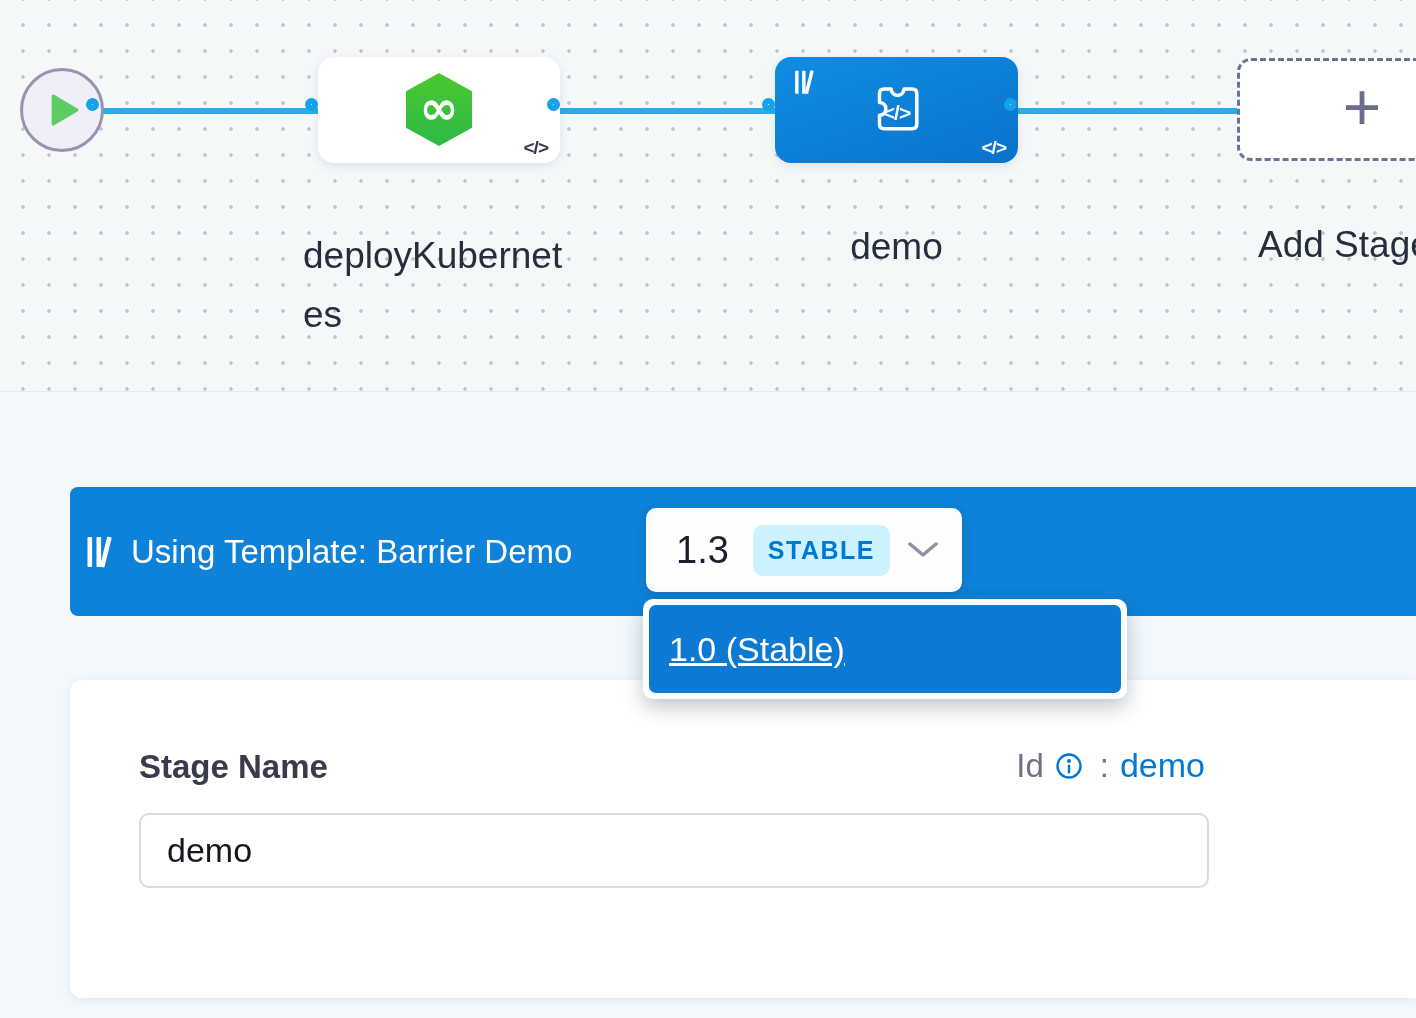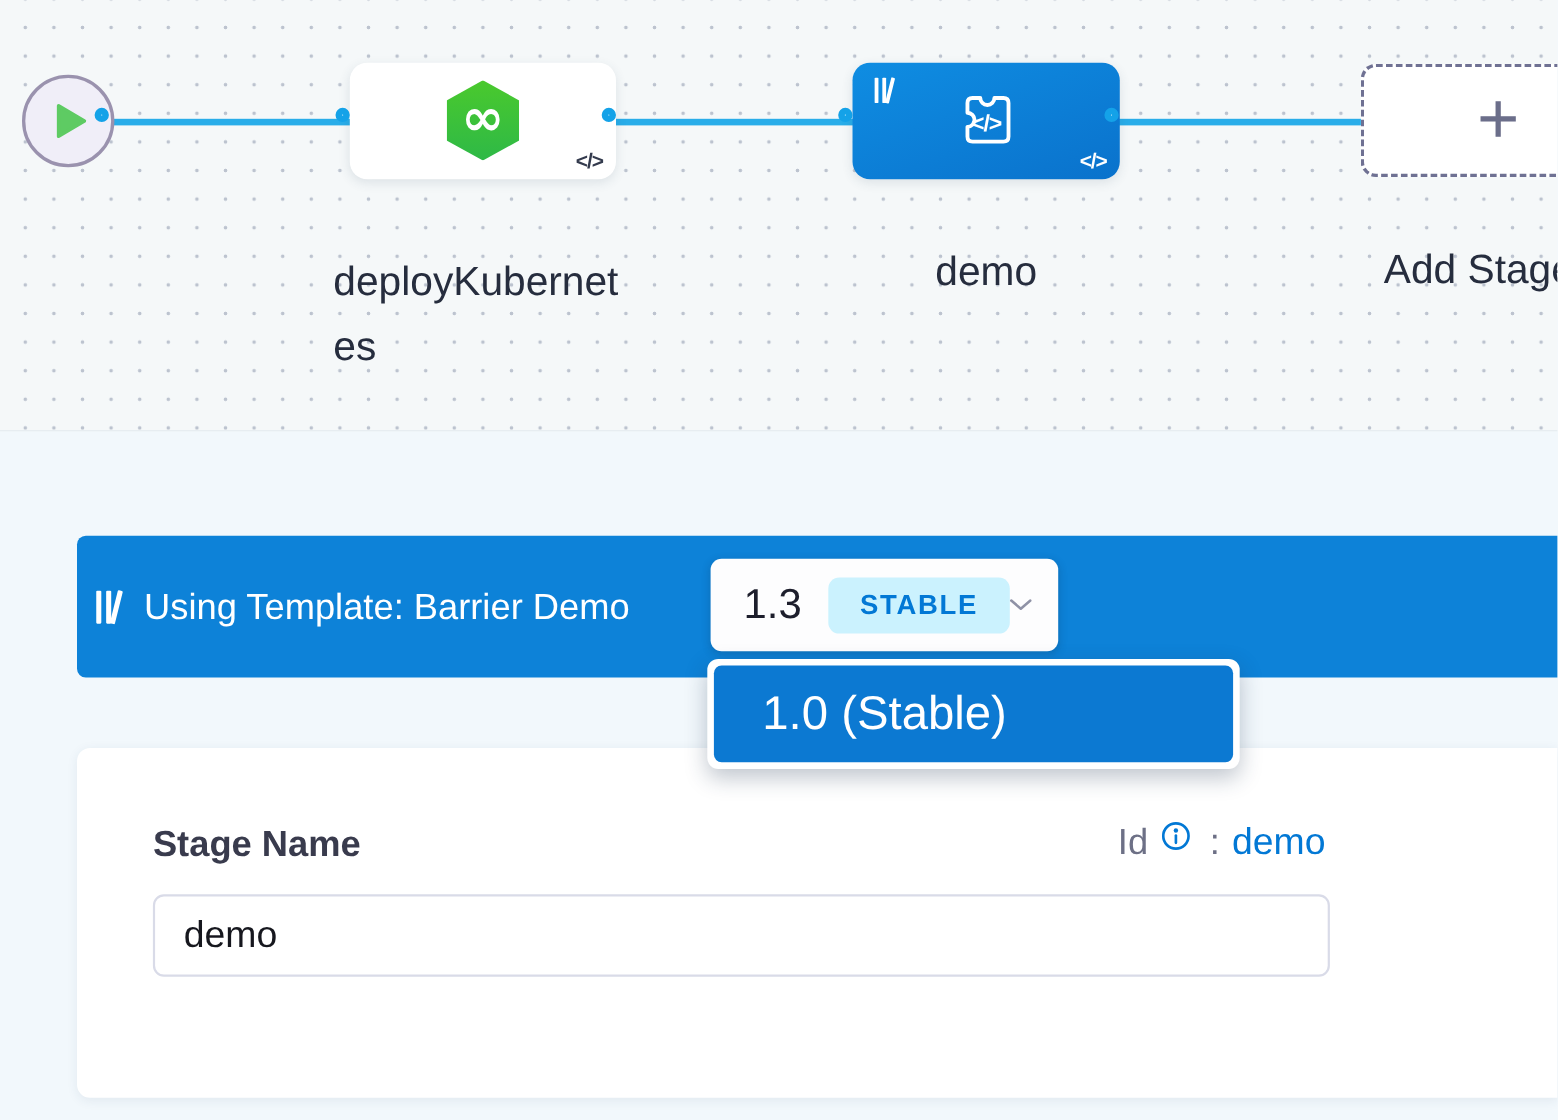--- a/index.html
+++ b/index.html
@@ -82,49 +82,49 @@
   .version-btn {
     position:absolute; left:646px; top:508px; width:316px; height:84px;
     background:#fdfdfe; border-radius:10px;
     box-shadow:0 2px 8px rgba(15,40,70,0.22);
     display:flex; align-items:center; padding:0 24px 0 30px; z-index:7; cursor:pointer;
   }
   .version-num { font-size:38px; color:#1d1e2c; font-weight:500; }
   .stable-badge {
     margin-left:24px; background:#cbf2fe; color:#0278d5;
     font-size:25px; font-weight:700; letter-spacing:1.5px;
-    padding:11px 29px; border-radius:10px;
+    padding:11px 15px; border-radius:10px;
   }
   .chev { margin-left:auto; }
 
   
   .dropdown {
     position:absolute; left:643px; top:599px; width:484px; height:100px;
     background:#fff; border-radius:10px; padding:6px;
     box-shadow:0 8px 20px rgba(30,50,80,0.28); z-index:20;
   }
   .dropdown-item {
     width:100%; height:100%; background:#0c79d2; border-radius:7px;
-    display:flex; align-items:center; padding-left:44px;
-    color:#fff; font-size:43px; cursor:pointer;
+    display:flex; align-items:center; padding-left:20px;
+    color:#fff; font-size:34px; cursor:pointer;text-decoration:underline;
   }
 
   
   .card {
     position:absolute; left:70px; top:680px; width:1346px; height:318px;
     background:#fff; border-radius:12px 0 0 12px;
     box-shadow:0 2px 10px rgba(40,60,100,0.08); z-index:2;
   }
   .stage-name-label {
     position:absolute; left:69px; top:68px;
     font-size:33px; font-weight:600; color:#393b4d;text-align:center;
   }
   .id-row {
     position:absolute; right:211px; top:66px;
-    display:flex; align-items:flex-start; gap:11px;
+    display:flex; align-items:center; gap:11px;
   }
   .id-label, .id-colon { font-size:33px; color:#6d7086; }
   .id-colon { margin-left:6px; }
   .id-value { font-size:34px; color:#0278d5; }
   .name-input {
     position:absolute; left:69px; top:133px; width:1070px; height:75px;
     border:2px solid #d9dbe8; border-radius:10px; background:#fff;
     font-size:34px; color:#16171e; padding-left:26px; outline:none;
     font-family:"Liberation Sans","DejaVu Sans",sans-serif;
   }

